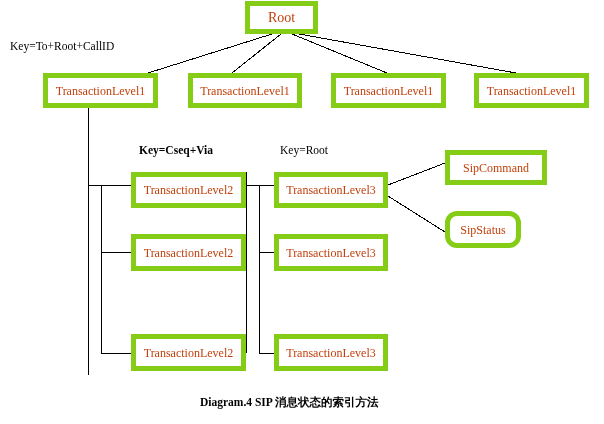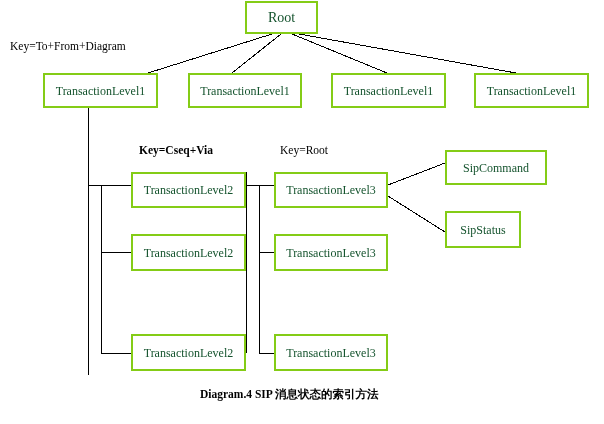--- a/index.html
+++ b/index.html
@@ -19,27 +19,27 @@
     position: absolute;
     left: 0;
     top: 0;
     width: 604px;
     height: 424px;
     pointer-events: none;
   }
   .node {
     position: absolute;
     box-sizing: border-box;
-    border: 2px solid #84cc16;
+    border: 5px solid #84cc16;
     background: #ffffff;
     display: flex;
     align-items: center;
     justify-content: center;
     font-size: 12px;
-    color: #14532d;
+    color: #c2410c;
     line-height: 1;
     white-space: nowrap;
   }
   .node.root {
     font-size: 14px;
   }
   .keylabel {
     position: absolute;
     font-size: 11.5px;
     color: #000000;
@@ -113,25 +113,25 @@
       </div>
       <div class="node" style="left: 274px; top: 234px; width: 114px; height: 37px;">
         <span>TransactionLevel3</span>
       </div>
       <div class="node" style="left: 274px; top: 334px; width: 114px; height: 37px;">
         <span>TransactionLevel3</span>
       </div>
       <div class="node" style="left: 445px; top: 150px; width: 102px; height: 35px;">
         <span>SipCommand</span>
       </div>
-      <div class="node" style="left: 445px; top: 211px; width: 76px; height: 37px;">
+      <div class="node" style="left: 445px; top: 211px; width: 76px; height: 37px; border-radius: 12px;">
         <span>SipStatus</span>
       </div>
     </div>
   <div id="labels-layer">
-      <div class="keylabel" style="left: 10px; top: 41px;">Key=To+From+Diagram</div>
+      <div class="keylabel" style="left: 10px; top: 41px;">Key=To+Root+CallID</div>
       <div class="keylabel" style="left: 139px; top: 145px; font-weight: bold;">Key=Cseq+Via</div>
       <div class="keylabel" style="left: 280px; top: 145px;">Key=Root</div>
     </div>
 
-  <div class="caption" id="caption" style="left: 200px; top: 389px;"><span>Diagram.4 SIP </span><span class="zh">消息状态的索引方法</span></div>
+  <div class="caption" id="caption" style="left: 200px; top: 397px;"><span>Diagram.4 SIP </span><span class="zh">消息状态的索引方法</span></div>
 
 </div>
 
 </body></html>

